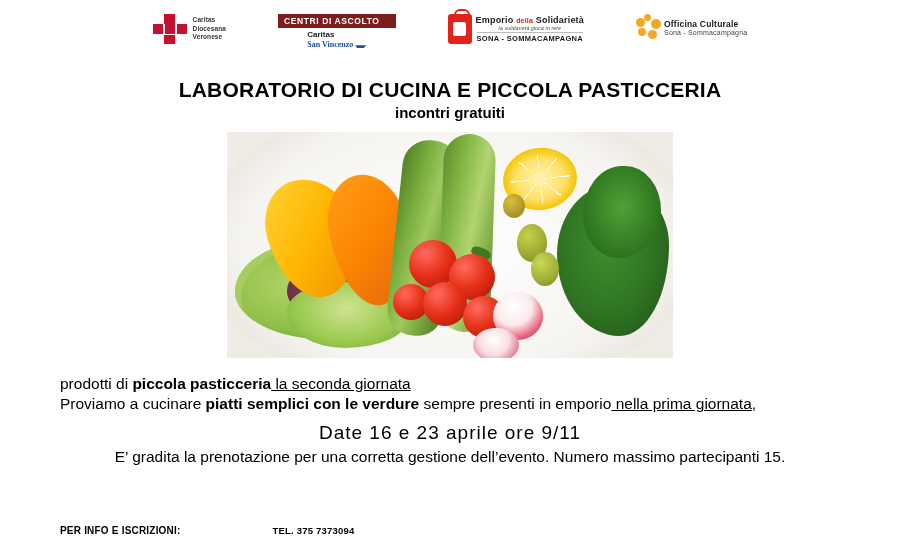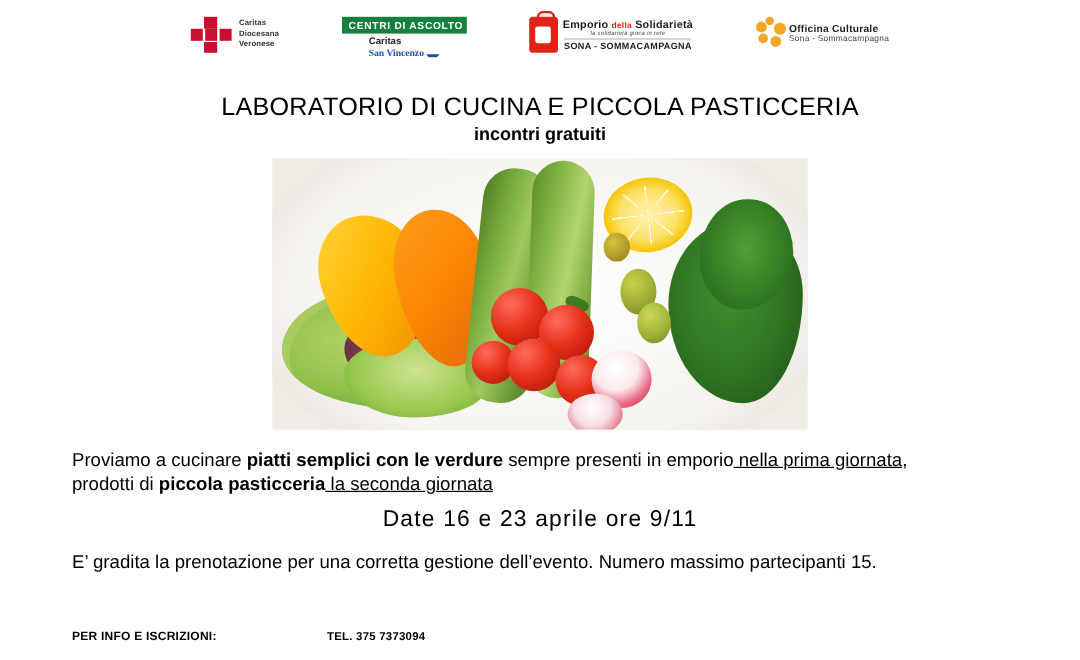--- a/index.html
+++ b/index.html
@@ -49,26 +49,26 @@
     letter-spacing: .1px;
   }
 
   
   .cda-block {
     display: flex;
     flex-direction: column;
     gap: 2px;
   }
   .cda-top {
-    background: #15803d;
+    background: #7f1d1d;
     color: #ffffff;
     font-size: 8.5px;
     font-weight: 700;
     letter-spacing: .6px;
-    padding: 2px 3px 2px 6px;
+    padding: 2px 16px 2px 6px;
     text-align: center;
   }
   .cda-sub {
     font-size: 8px;
     line-height: 1.25;
     color: #1a1a1a;
     font-weight: 600;
   }
   .cda-sub .blue {
     color: #1b4f9c;
@@ -178,21 +178,21 @@
     letter-spacing: .2px;
   }
 
   
   .title-wrap {
     text-align: center;
     margin-top: 12px;
   }
   .title-main {
     font-size: 21px;
-    font-weight: 400;
+    font-weight: 700;
     letter-spacing: .2px;
   }
   .title-sub {
     font-size: 15px;
     font-weight: 700;
     margin-top: 2px;
   }
 
   
   .photo-wrap {
@@ -316,21 +316,21 @@
   }
   .body-text b { font-weight: 700; }
   .underline { text-decoration: underline; }
   .date-line {
     text-align: center;
     font-size: 19px;
     margin-top: 5px;
     letter-spacing: 1px;
   }
   .line-presso { margin-top: 6px; }
-  .line-prenot { margin-top: 14px; }
+  .line-prenot { margin-top: 2px; text-align: center; }
 
   
   .footer {
     position: absolute;
     left: 60px;
     bottom: 14px;
     width: 780px;
     display: flex;
     align-items: baseline;
   }
@@ -430,24 +430,24 @@
   <div class="veg tom t2"></div>
   <div class="veg tom t5"></div>
   <div class="veg tom t3"></div>
   <div class="veg tom t4"></div>
   <div class="veg radish"></div>
   <div class="veg radish2"></div>
 </div>
 
 <div class="body-text">
   <div>
+    <span>prodotti di </span><b>piccola pasticceria</b><span class="underline"> la seconda giornata</span>
+  </div>
+  <div>
     <span>Proviamo a cucinare </span><b>piatti semplici con le verdure</b><span> sempre presenti in emporio</span><span class="underline"> nella prima giornata</span><span>,</span>
-  </div>
-  <div>
-    <span>prodotti di </span><b>piccola pasticceria</b><span class="underline"> la seconda giornata</span>
   </div>
   <div class="date-line">Date    16   e  23  aprile ore  9/11</div>
   <div class="line-prenot">E’ gradita la prenotazione per una corretta gestione dell’evento. Numero massimo partecipanti 15.</div>
 </div>
 
 <div class="footer">
   <span class="footer-info">PER INFO E ISCRIZIONI:</span>
   <span class="footer-tel">TEL. 375 7373094</span>
 </div>
 

